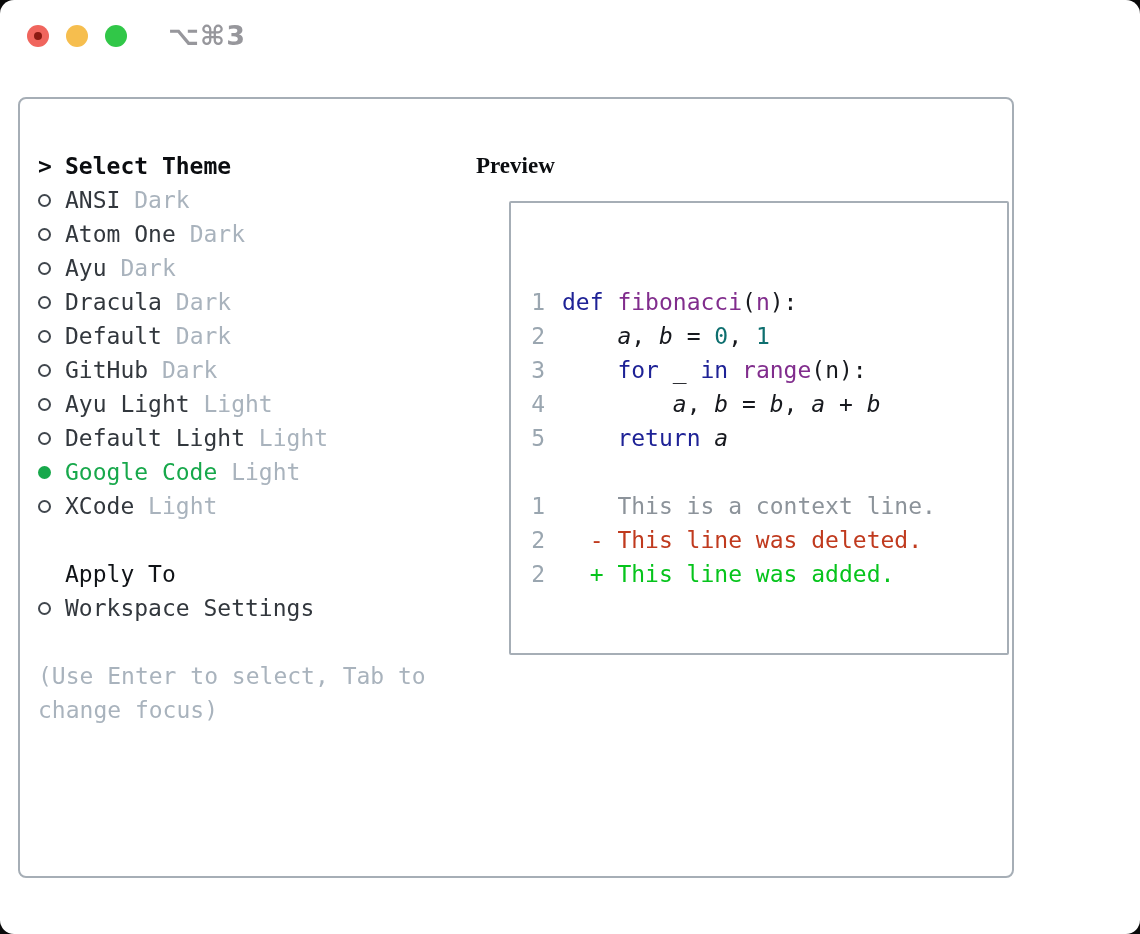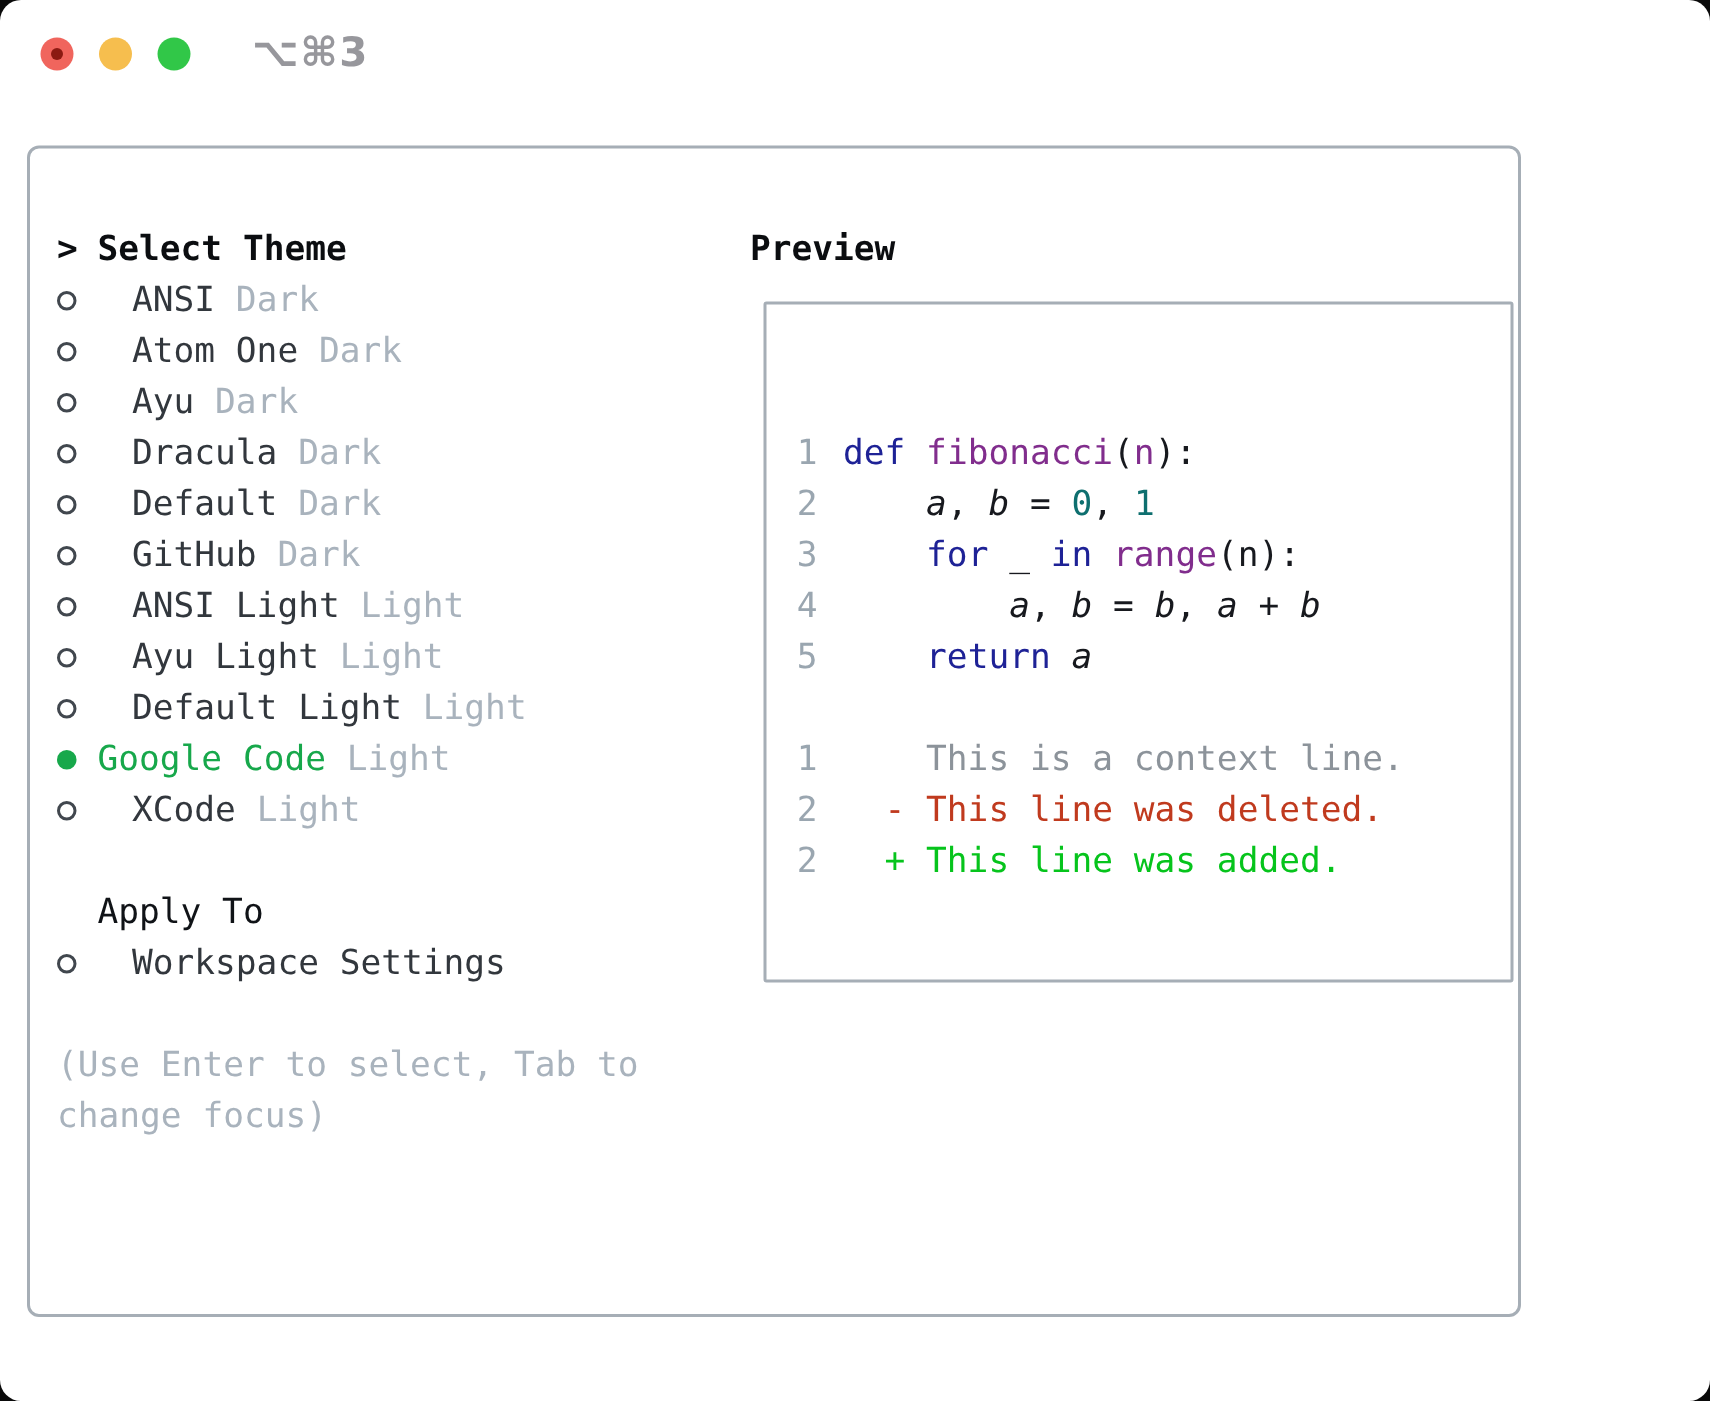--- a/index.html
+++ b/index.html
@@ -35,29 +35,29 @@
   
   .left-col{position:absolute;left:18px;top:50px;width:430px;}
   .row{display:flex;align-items:center;height:34px;}
   .row-blank{height:34px;}
   .marker-cell{width:27px;flex:0 0 27px;display:flex;align-items:center;}
   .radio{width:9px;height:9px;border:2px solid #41474E;border-radius:50%;background:#fff;}
   .radio-filled{width:13px;height:13px;border:none;border-radius:50%;background:var(--selected_green);}
   .prompt{font-weight:700;color:var(--title);}
   .hdr{font-weight:700;color:var(--title);white-space:pre;}
   .label{white-space:pre;}
-  .t-name{color:var(--text_dark);margin-left:23px;}
+  .t-name{color:var(--text_dark);}
   .t-name-selected{color:var(--selected_green);}
   .t-variant{color:var(--muted);}
   .apply-title{color:#101317;white-space:pre;}
   .help{
     margin-top:34px;width:412px;color:var(--muted);
   }
   
-  .preview-title-row{position:absolute;left:480px;top:50px;height:34px;display:flex;align-items:flex-end;}
+  .preview-title-row{position:absolute;left:456px;top:50px;height:34px;display:flex;align-items:flex-end;font-family:Liberation Serif, serif;}
   .preview-box{
     position:absolute;left:489px;top:102px;width:473px;height:402px;
     border:2px solid var(--border);border-radius:2px;background:#fff;
     padding:48px 4px 0 19px;box-sizing:content-box;overflow:hidden;
   }
   .code-row{height:34px;white-space:pre;}
   .gutter{display:inline-block;width:15px;text-align:right;margin-right:17px;color:var(--gutter);}
   .tk-kw{color:var(--kw);}
   .tk-fn{color:var(--fn);}
   .tk-num{color:var(--num);}
@@ -123,26 +123,20 @@
           <div class="row">
             <span class="marker-cell">
               <span class="radio"></span>
             </span>
             <span class="label"><span class="t-name">GitHub</span><span class="t-variant"> Dark</span></span>
           </div>
           <div class="row">
             <span class="marker-cell">
               <span class="radio"></span>
             </span>
-            <span class="label"><span class="t-name">ANSI Light</span><span class="t-variant"> Light</span></span>
-          </div>
-          <div class="row">
-            <span class="marker-cell">
-              <span class="radio"></span>
-            </span>
             <span class="label"><span class="t-name">Ayu Light</span><span class="t-variant"> Light</span></span>
           </div>
           <div class="row">
             <span class="marker-cell">
               <span class="radio"></span>
             </span>
             <span class="label"><span class="t-name">Default Light</span><span class="t-variant"> Light</span></span>
           </div>
           <div class="row">
             <span class="marker-cell">

